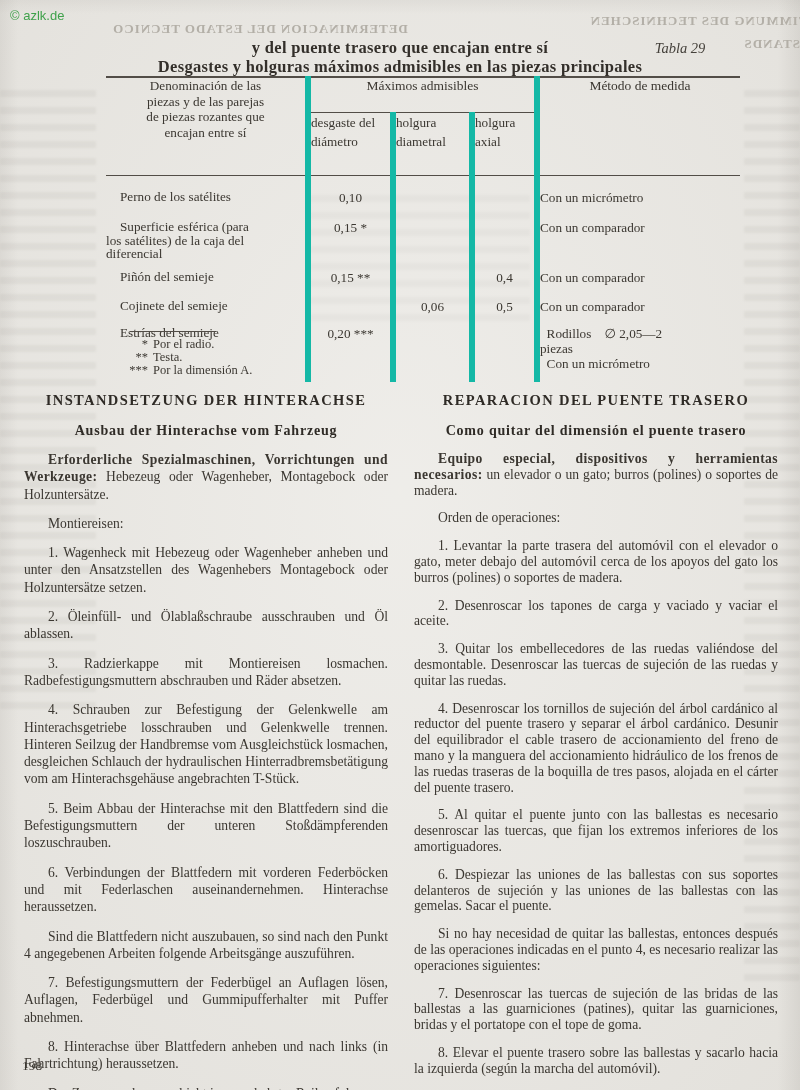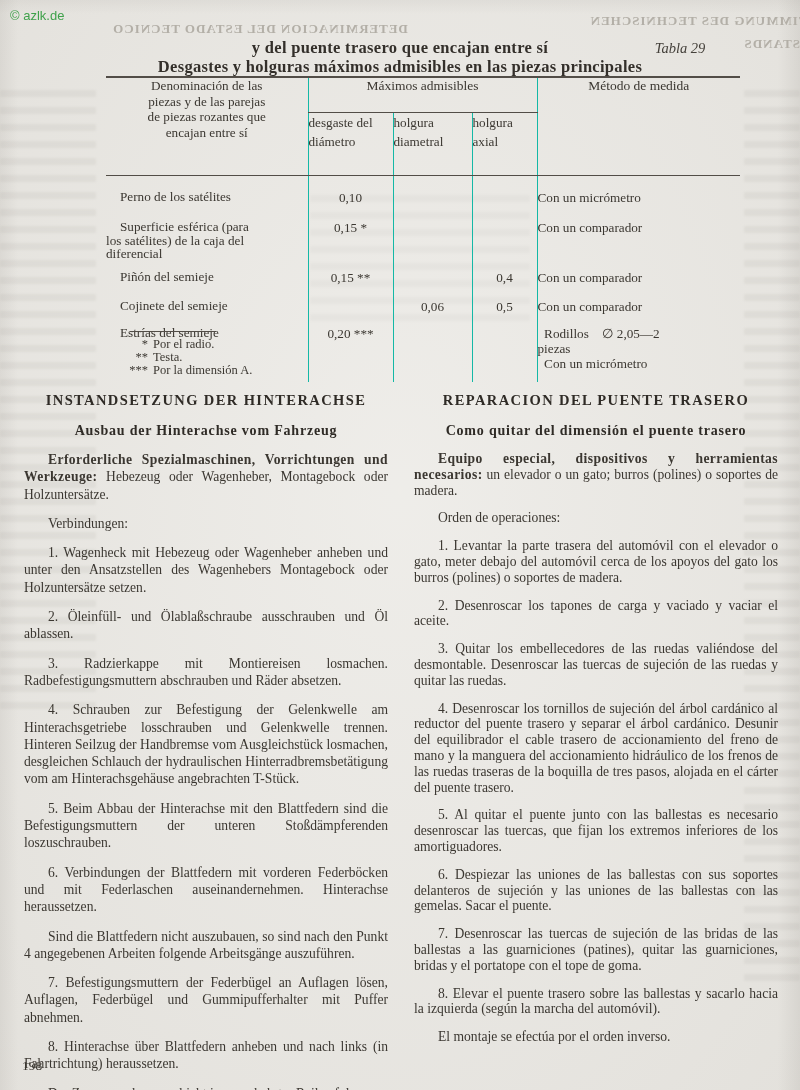--- a/index.html
+++ b/index.html
@@ -20,21 +20,21 @@
     font-size:13px;color:#3fa14b;}
   .tabla-label{position:absolute;left:620px;top:18px;width:120px;text-align:center;
     font-style:italic;font-size:14.5px;color:#45413b;margin-top:22px;}
   .doc-title{position:absolute;left:0;top:38px;width:800px;text-align:center;
     font-weight:bold;font-size:16.5px;line-height:19px;color:#332f2a;letter-spacing:0.3px;}
 
   
   table.spec{position:absolute;left:106px;top:76px;width:634px;table-layout:fixed;
     border-collapse:collapse;border-top:2px solid #524d47;font-size:13.2px;color:#3b3731;}
   table.spec th, table.spec td{font-weight:normal;padding:0;vertical-align:top;}
-  .vline{border-left:1px solid #14b8a6;margin-left:32px;}
+  .vline{border-left:6px solid #14b8a6;margin-left:32px;}
   .hdr-bot{border-bottom:1.5px solid #524d47;}
   th.group{border-bottom:1px solid #524d47;text-align:center;font-size:13.5px;height:34px;
     padding-top:10px;vertical-align:top;}
   th.colhead{text-align:left;font-size:13.2px;height:62px;padding-top:12px;line-height:19px;}
   th.namehead{text-align:center;line-height:15.5px;font-size:13.2px;padding-top:22px;}
   th.methodhead{text-align:center;font-size:13.5px;padding-top:46px;}
   .pre{white-space:pre-line;}
   .prew{white-space:pre-wrap;}
   td.name{padding-left:6px;text-indent:14px;line-height:13.5px;font-size:13.2px;}
   td.val{text-align:center;}
@@ -182,21 +182,21 @@
     <span class="marker">***</span>
     <span>Por la dimensión A.</span>
   </div>
 </div>
 
 <div class="col col-left" lang="de">
   <h1>INSTANDSETZUNG DER HINTERACHSE</h1>
   <h2>Ausbau der Hinterachse vom Fahrzeug</h2>
   <div class="body">
     <p><b>Erforderliche Spezialmaschinen, Vorrichtungen und Werkzeuge:</b> <span>Hebezeug oder Wagenheber, Montagebock oder Holzuntersätze.</span></p>
-    <p>Verbindungen:</p>
+    <p>Montiereisen:</p>
     <p>1. Wagenheck mit Hebezeug oder Wagenheber anheben und unter den Ansatzstellen des Wagenhebers Montagebock oder Holzuntersätze setzen.</p>
     <p>2. Öleinfüll- und Ölablaßschraube ausschrauben und Öl ablassen.</p>
     <p>3. Radzierkappe mit Montiereisen losmachen. Radbefestigungsmuttern abschrauben und Räder absetzen.</p>
     <p>4. Schrauben zur Befestigung der Gelenkwelle am Hinterachsgetriebe losschrauben und Gelenkwelle trennen. Hinteren Seilzug der Handbremse vom Ausgleichstück losmachen, desgleichen Schlauch der hydraulischen Hinterradbremsbetätigung vom am Hinterachsgehäuse angebrachten T-Stück.</p>
     <p>5. Beim Abbau der Hinterachse mit den Blattfedern sind die Befestigungsmuttern der unteren Stoßdämpferenden loszuschrauben.</p>
     <p>6. Verbindungen der Blattfedern mit vorderen Federböcken und mit Federlaschen auseinandernehmen. Hinterachse heraussetzen.</p>
     <p>Sind die Blattfedern nicht auszubauen, so sind nach den Punkt 4 angegebenen Arbeiten folgende Arbeitsgänge auszuführen.</p>
     <p>7. Befestigungsmuttern der Federbügel an Auflagen lösen, Auflagen, Federbügel und Gummipufferhalter mit Puffer abnehmen.</p>
     <p>8. Hinterachse über Blattfedern anheben und nach links (in Fahrtrichtung) heraussetzen.</p>
     <p>Der Zusammenbau geschieht in umgekehrter Reihenfolge.</p>
@@ -208,19 +208,20 @@
   <h2>Como quitar del dimensión el puente trasero</h2>
   <div class="body">
     <p><b>Equipo especial, dispositivos y herramientas necesarios:</b> <span>un elevador o un gato; burros (polines) o soportes de madera.</span></p>
     <p>Orden de operaciones:</p>
     <p>1. Levantar la parte trasera del automóvil con el elevador o gato, meter debajo del automóvil cerca de los apoyos del gato los burros (polines) o soportes de madera.</p>
     <p>2. Desenroscar los tapones de carga y vaciado y vaciar el aceite.</p>
     <p>3. Quitar los embellecedores de las ruedas valiéndose del desmontable. Desenroscar las tuercas de sujeción de las ruedas y quitar las ruedas.</p>
     <p>4. Desenroscar los tornillos de sujeción del árbol cardánico al reductor del puente trasero y separar el árbol cardánico. Desunir del equilibrador el cable trasero de accionamiento del freno de mano y la manguera del accionamiento hidráulico de los frenos de las ruedas traseras de la boquilla de tres pasos, alojada en el cárter del puente trasero.</p>
     <p>5. Al quitar el puente junto con las ballestas es necesario desenroscar las tuercas, que fijan los extremos inferiores de los amortiguadores.</p>
     <p>6. Despiezar las uniones de las ballestas con sus soportes delanteros de sujeción y las uniones de las ballestas con las gemelas. Sacar el puente.</p>
+    <p>Si no hay necesidad de quitar las ballestas, entonces después de las operaciones indicadas en el punto 4, es necesario realizar las operaciones siguientes:</p>
     <p>7. Desenroscar las tuercas de sujeción de las bridas de las ballestas a las guarniciones (patines), quitar las guarniciones, bridas y el portatope con el tope de goma.</p>
     <p>8. Elevar el puente trasero sobre las ballestas y sacarlo hacia la izquierda (según la marcha del automóvil).</p>
     <p>El montaje se efectúa por el orden inverso.</p>
   </div>
 </div>
 
 <div class="page-number">198</div>
 
 </body></html>

